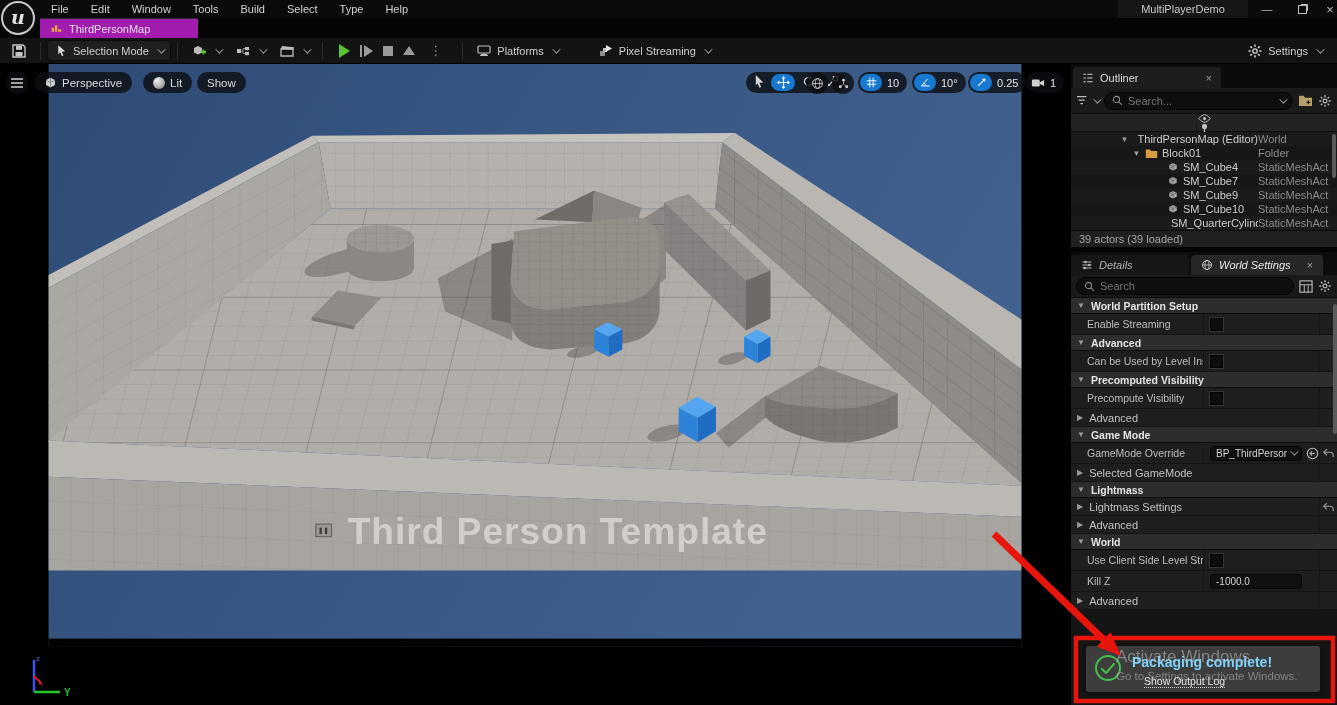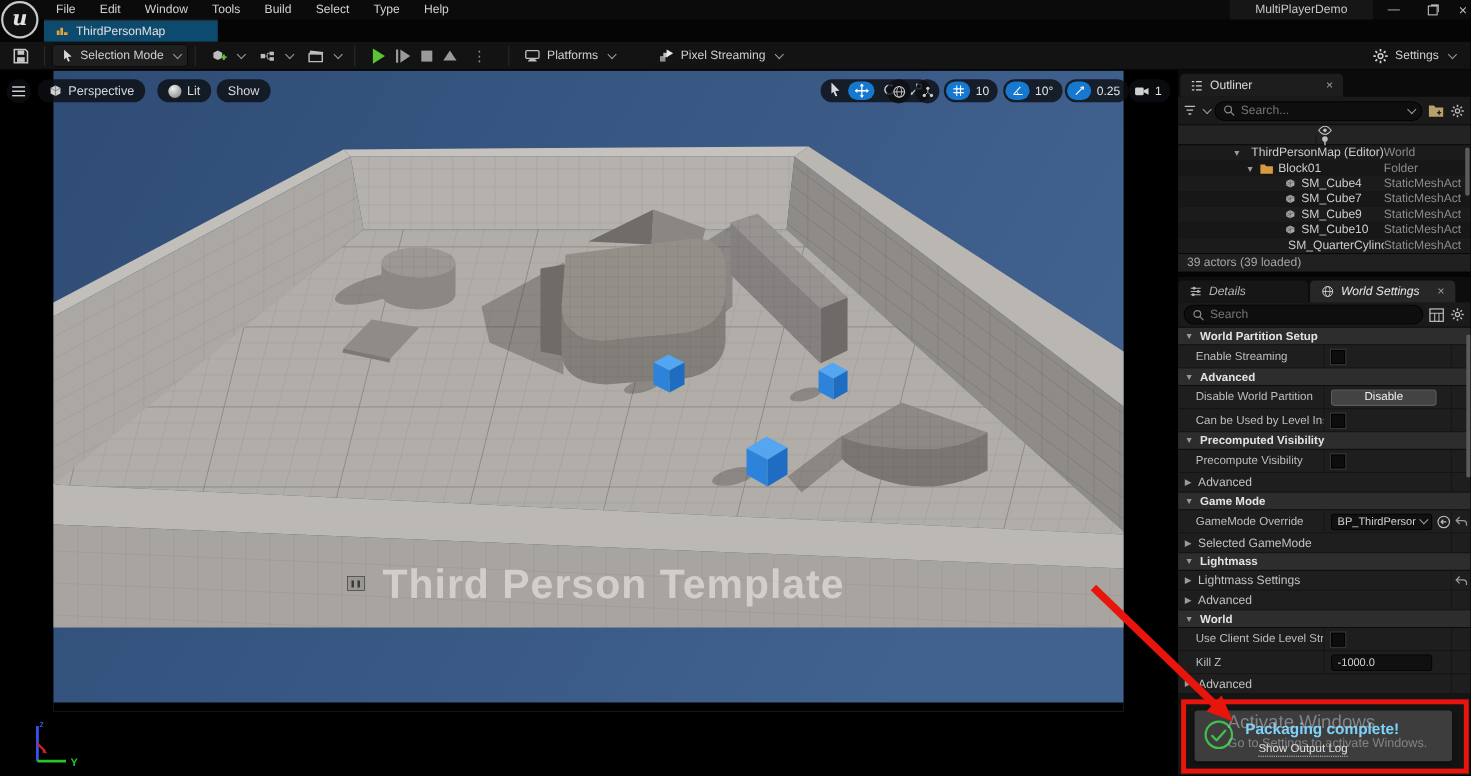--- a/index.html
+++ b/index.html
@@ -10,21 +10,21 @@
   
   #titlebar { position:absolute; left:0; top:0; width:1337px; height:18px; background:#0b0b0b; display:flex; align-items:center; }
   #menubar { display:flex; margin-left:40px; }
   .menu-item { font-size:11px; color:#d2d2d2; padding:20px 11px; cursor:default; }
   #win-title { position:absolute; left:1118px; top:0; width:130px; height:18px; background:#161616; color:#c8c8c8; font-size:11px; display:flex; align-items:center; justify-content:center; }
   .win-btn { position:absolute; top:0; width:28px; height:18px; color:#bdbdbd; font-size:11px; display:flex; align-items:center; justify-content:center; }
   #ue-logo { position:absolute; left:1px; top:1px; width:34px; height:34px; border-radius:50%; background:#101010; border:2px solid #c9c9c9; z-index:5; display:flex; align-items:center; justify-content:center; }
   #ue-logo span { font-family:"DejaVu Serif", serif; font-style:italic; font-weight:bold; color:#e2e2e2; font-size:19px; margin-top:-2px;}
 
   #tabbar { position:absolute; left:0; top:18px; width:1337px; height:20px; background:#050505; display:flex; }
-  #level-tab { margin-left:40px; width:158px; height:20px; background:#0c4a6e; border-top:1px solid #2c2c2c; display:flex; align-items:center; gap:6px; padding-left:10px; font-size:11px; color:#e0e0e0; }
+  #level-tab { margin-left:40px; width:158px; height:20px; background:#a21caf; border-top:1px solid #2c2c2c; display:flex; align-items:center; gap:6px; padding-left:10px; font-size:11px; color:#e0e0e0; }
 
   #toolbar { position:absolute; left:0; top:38px; width:1337px; height:26px; background:#131313; border-bottom:1px solid #000; display:flex; align-items:center; }
   .tb-sep { width:1px; height:18px; background:#2a2a2a; margin:0 6px; }
   .tb-btn { display:flex; align-items:center; gap:5px; font-size:11px; color:#cfcfcf; padding:3px 7px; border-radius:3px; }
   .tb-pill { background:#1f1f1f; border:1px solid #0a0a0a; border-radius:4px; }
   .chev { display:inline-block; width:6px; height:6px; border-right:1.5px solid #9a9a9a; border-bottom:1.5px solid #9a9a9a; transform:rotate(45deg) translateY(-2px); margin-left:3px; }
   .tb-ic { width:16px; height:16px; }
   .tri-play { width:0; height:0; border-left:11px solid #5ac435; border-top:7px solid transparent; border-bottom:7px solid transparent; }
   .tri-step { width:0; height:0; border-left:9px solid #9a9a9a; border-top:6px solid transparent; border-bottom:6px solid transparent; }
   .bar-step { width:2.5px; height:12px; background:#9a9a9a; margin-right:2px; }
@@ -619,27 +619,20 @@
           <span class="s-val">
             <span class="cbx"></span>
           </span>
           <span class="s-gutter"></span>
         </div>
         <div class="s-cat">
           <span class="tri">▼</span>
           <span>Advanced</span>
         </div>
         <div class="s-row">
-          <span class="s-name">Disable World Partition</span>
-          <span class="s-val">
-            <span class="btn-disable">Disable</span>
-          </span>
-          <span class="s-gutter"></span>
-        </div>
-        <div class="s-row">
           <span class="s-name">Can be Used by Level Instance</span>
           <span class="s-val">
             <span class="cbx"></span>
           </span>
           <span class="s-gutter"></span>
         </div>
         <div class="s-cat">
           <span class="tri">▼</span>
           <span>Precomputed Visibility</span>
         </div>

